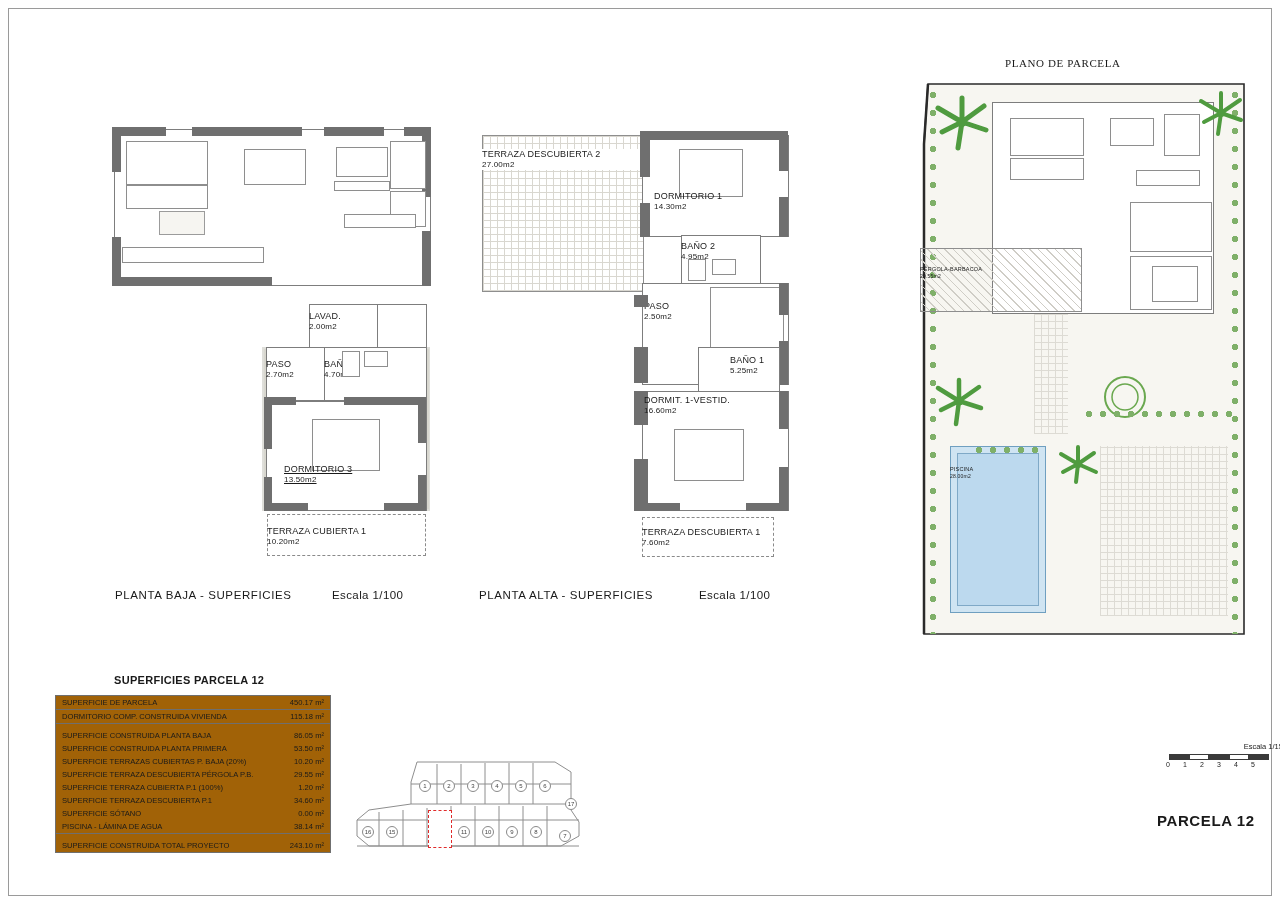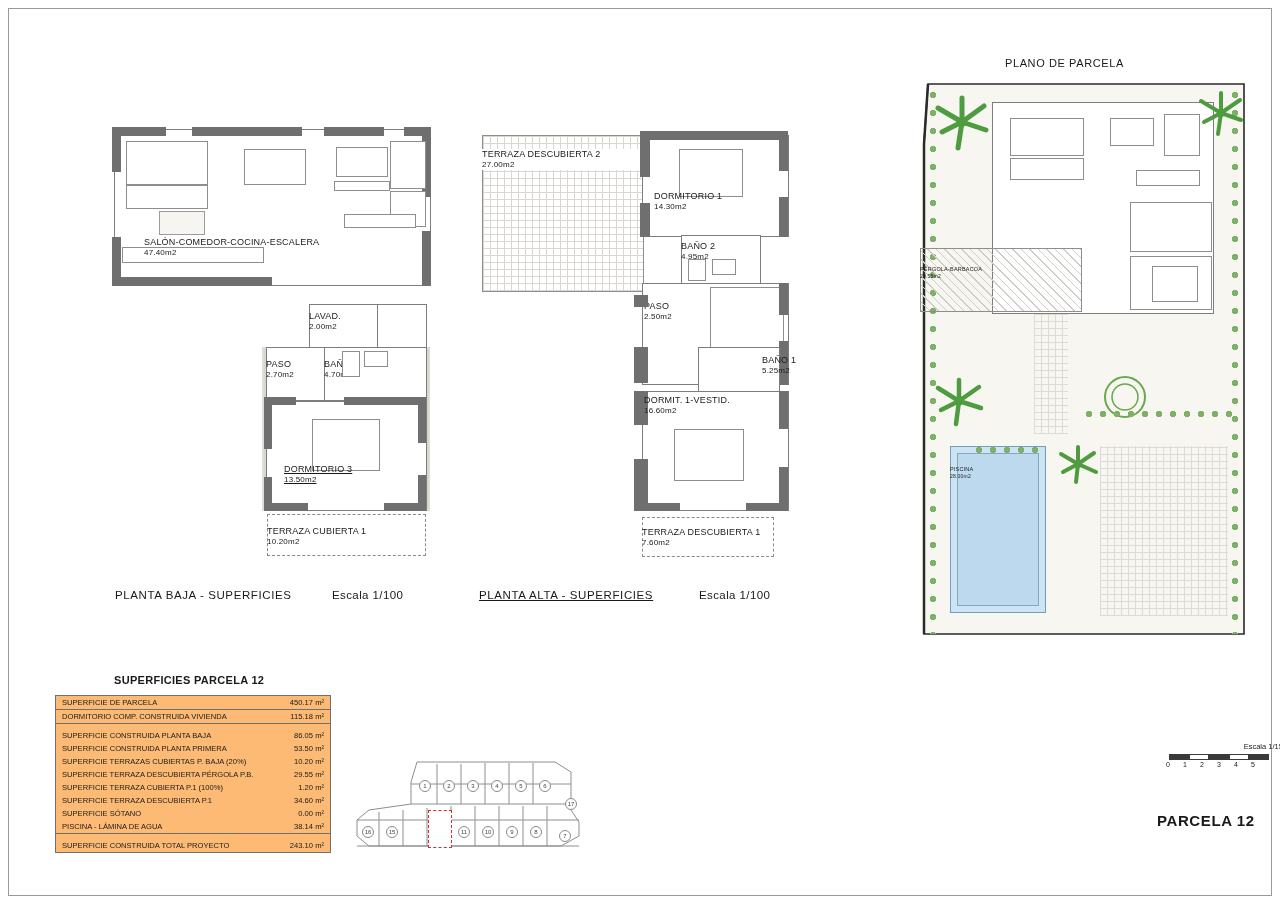--- a/index.html
+++ b/index.html
@@ -34,21 +34,21 @@
     background-image:repeating-linear-gradient(45deg,#cfcdc6 0 1px,transparent 1px 6px);
   }
   .dash{border:1px dashed #8a8a8a;}
   .thin{border:1px solid #8e8e8e;}
   .furn{border:1px solid #8e8e8e;background:#fff;}
   .furnG{border:1px solid #9b9b9b;background:#f6f5f1;}
   .pool{background:#cfe4f2;border:1px solid #6f9fc0;}
   .poolIn{background:#bcd9ee;border:1px solid #7fa9c7;}
 
   
-  .tbl{font-size:7.6px;border:1px solid #6f6f6f;background:#fdba74;}
+  .tbl{font-size:7.6px;border:1px solid #6f6f6f;background:#a16207;}
   .tbl .row{display:flex;justify-content:space-between;padding:2px 6px;}
   .tbl .sep{border-top:1px solid #6f6f6f;}
   .tbl .row .v{text-align:right;white-space:nowrap;}
   .tblTitle{font-size:11px;font-weight:bold;letter-spacing:.3px;}
 
   .parcelaTitle{font-size:15px;font-weight:bold;letter-spacing:.6px;}
   .escalaTxt{font-size:7.5px;}
   .barSeg{height:6px;display:inline-block;}
   .keyNum{
     position:absolute;font-size:6px;color:#444;
@@ -57,21 +57,21 @@
   }
   .keyCell{position:absolute;border:1px solid #8e8e8e;background:#fff;}
   .keySel{border:1.6px dashed #e02b2b;background:#fff;}
   .plano-title{font-size:11px;letter-spacing:.6px;}
 </style>
 </head>
 <body>
 
 <div class="sheet">
 
-  <div class="abs plano-title" style="left:996px;top:48px;">PLANO DE PARCELA</div>
+  <div class="abs plano-title" style="left:996px;top:48px;font-family:Liberation Serif, serif;">PLANO DE PARCELA</div>
 
   <div class="abs" style="left:95px;top:110px;width:340px;height:460px;">
 
     <div class="abs fill" style="left:160px;top:230px;width:165px;height:160px;"></div>
     <div class="abs wallL" style="left:158px;top:228px;width:168px;height:164px;opacity:.45;"></div>
 
     <div class="abs room" style="left:10px;top:10px;width:315px;height:155px;"></div>
     <div class="abs wall" style="left:10px;top:8px;width:52px;height:9px;"></div>
     <div class="abs wall" style="left:88px;top:8px;width:110px;height:9px;"></div>
     <div class="abs wall" style="left:220px;top:8px;width:60px;height:9px;"></div>
@@ -86,24 +86,20 @@
     <div class="abs furn" style="left:22px;top:66px;width:80px;height:22px;"></div>
     <div class="abs furnG" style="left:55px;top:92px;width:44px;height:22px;"></div>
     <div class="abs furn" style="left:140px;top:30px;width:60px;height:34px;"></div>
     <div class="abs furn" style="left:232px;top:28px;width:50px;height:28px;"></div>
     <div class="abs furn" style="left:230px;top:62px;width:54px;height:8px;"></div>
     <div class="abs furn" style="left:286px;top:22px;width:34px;height:46px;"></div>
     <div class="abs furn" style="left:286px;top:72px;width:34px;height:34px;"></div>
     <div class="abs furn" style="left:240px;top:95px;width:70px;height:12px;"></div>
     <div class="abs furn" style="left:18px;top:128px;width:140px;height:14px;"></div>
 
-    <div class="abs lbl" style="left:40px;top:118px;width:250px;">
-      <span>SALÓN-COMEDOR-COCINA-ESCALERA</span>
-      <span class="a">47.40m2</span>
-    </div>
 
     <div class="abs room" style="left:205px;top:185px;width:68px;height:42px;"></div>
     <div class="abs lbl" style="left:205px;top:192px;width:68px;">
       <span>LAVAD.</span>
       <span class="a">2.00m2</span>
     </div>
     <div class="abs room" style="left:273px;top:185px;width:48px;height:42px;"></div>
 
     <div class="abs room" style="left:162px;top:228px;width:58px;height:52px;"></div>
     <div class="abs lbl" style="left:162px;top:240px;width:58px;">
@@ -177,21 +173,21 @@
       <span>PASO</span>
       <span class="a">2.50m2</span>
     </div>
     <div class="abs furn" style="left:236px;top:168px;width:72px;height:88px;"></div>
     <div class="abs wall" style="left:160px;top:176px;width:14px;height:12px;"></div>
     <div class="abs wall" style="left:160px;top:228px;width:14px;height:36px;"></div>
     <div class="abs wall" style="left:305px;top:164px;width:9px;height:32px;"></div>
     <div class="abs wall" style="left:305px;top:222px;width:9px;height:44px;"></div>
 
     <div class="abs room" style="left:224px;top:228px;width:80px;height:44px;"></div>
-    <div class="abs lbl" style="left:240px;top:236px;width:80px;padding-left:48px;">
+    <div class="abs lbl" style="left:208px;top:236px;width:80px;padding-left:48px;">
       <span>BAÑO 1</span>
       <span class="a">5.25m2</span>
     </div>
 
     <div class="abs room" style="left:168px;top:272px;width:145px;height:118px;"></div>
     <div class="abs furn" style="left:200px;top:310px;width:68px;height:50px;"></div>
     <div class="abs wall" style="left:160px;top:272px;width:14px;height:34px;"></div>
     <div class="abs wall" style="left:160px;top:340px;width:14px;height:52px;"></div>
     <div class="abs wall" style="left:305px;top:272px;width:9px;height:38px;"></div>
     <div class="abs wall" style="left:305px;top:348px;width:9px;height:44px;"></div>
@@ -202,21 +198,21 @@
       <span class="a">16.60m2</span>
     </div>
 
     <div class="abs dash" style="left:168px;top:398px;width:130px;height:38px;"></div>
     <div class="abs lbl" style="left:168px;top:408px;width:130px;">
       <span>TERRAZA DESCUBIERTA 1</span>
       <span class="a">7.60m2</span>
     </div>
   </div>
 
-  <div class="abs planTitle" style="left:470px;top:580px;text-decoration:underline;">PLANTA ALTA - SUPERFICIES</div>
+  <div class="abs planTitle" style="left:470px;top:580px;">PLANTA ALTA - SUPERFICIES</div>
   <div class="abs scaleTitle" style="left:690px;top:580px;">Escala 1/100</div>
 
   <div class="abs" style="left:905px;top:65px;width:345px;height:575px;">
 
     <svg width="345" height="575" style="position:absolute;left:0;top:0;">
       <polygon points="14,10 330,10 330,560 10,560 10,70" fill="#f7f6f1" stroke="#2a2a2a" stroke-width="1.6"></polygon>
       <polyline points="14,10 10,70 10,560" fill="none" stroke="#2a2a2a" stroke-width="2.5"></polyline>
     </svg>
 
     <div class="abs" style="left:10px;top:12px;width:18px;height:548px;

